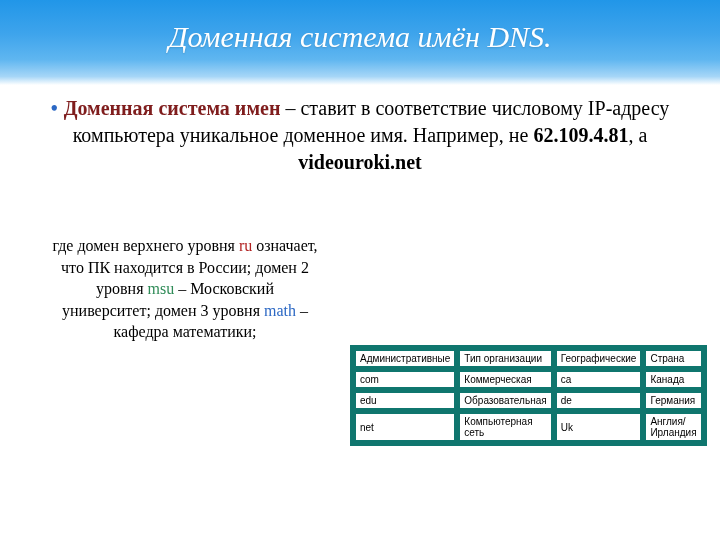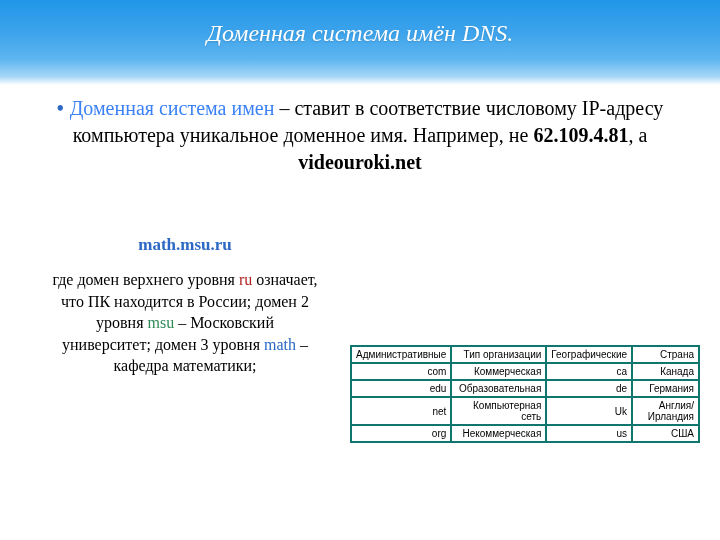--- a/index.html
+++ b/index.html
@@ -13,42 +13,42 @@
   .header-band {
     position: absolute;
     top: 0; left: 0; right: 0;
     height: 85px;
     background: linear-gradient(180deg, #2196e8 0%, #3ea4ec 40%, #5fb6f0 70%, #a6d6f7 90%, #ffffff 100%);
     text-align: center;
     padding-top: 20px;
   }
   .header-band h1 {
     color: #ffffff;
-    font-size: 24px;
+    font-size: 30px;
     font-weight: normal;
     font-style: italic;
     font-family: Georgia, "Times New Roman", serif;
     text-shadow: 0 1px 2px rgba(0,0,0,0.15);
   }
   .intro {
     position: absolute;
     top: 95px;
     left: 50px;
     right: 50px;
     text-align: center;
     font-size: 20px;
     line-height: 1.35;
     color: #000;
   }
   .bullet {
     color: #2c68c4;
     font-weight: bold;
     margin-right: 6px;
   }
-  .term { color: #3b82f6; font-weight: normal; text-align: right; }
+  .term { color: #7f1d1d; font-weight: bold; text-align: right; }
   .bold { font-weight: bold; }
   .example-block {
     position: absolute;
     top: 235px;
     left: 50px;
     width: 270px;
     text-align: center;
   }
   .example-title {
     color: #2c68c4;
@@ -71,44 +71,43 @@
     width: 350px;
   }
   table {
     border-collapse: collapse;
     width: 100%;
     font-family: Arial, sans-serif;
     font-size: 10px;
     background: #fff;
   }
   th, td {
-    border: 2px solid #0f766e;
+    border: 6px solid #0f766e;
     padding: 2px 4px;
-    text-align: right;
+    text-align: left;
     height: 17px;
     vertical-align: middle;
     font-weight: normal;
   }
   th {
     font-weight: normal;
   }
 </style>
 </head>
 <body>
 
 <div class="header-band">
   <h1>Доменная система имён DNS.</h1>
 </div>
 
 <div class="intro">
   <span class="bullet">•</span><span class="term">Доменная  система имен</span><span> – ставит в соответствие числовому IP-адресу компьютера уникальное доменное имя.  Например, не </span><span class="bold">62.109.4.81</span><span>, а </span><span class="bold">videouroki.net</span>
 </div>
 
 <div class="example-block">
-  <div class="example-title">math.msu.ru</div>
   <div class="example-desc">
     <span>где домен верхнего уровня </span><span class="red">ru</span><span> означает, что ПК находится в России; домен 2 уровня </span><span class="green">msu</span><span> – Московский университет; домен 3 уровня  </span><span class="blue2">math</span><span> – кафедра математики;</span>
   </div>
 </div>
 
 <div class="tbl-wrap">
   <table>
     <thead>
       <tr>
         <th>Административные</th>
@@ -129,21 +128,15 @@
           <td>Образовательная</td>
           <td>de</td>
           <td>Германия</td>
         </tr>
         <tr>
           <td>net</td>
           <td>Компьютерная сеть</td>
           <td>Uk</td>
           <td>Англия/Ирландия</td>
         </tr>
-        <tr>
-          <td>org</td>
-          <td>Некоммерческая</td>
-          <td>us</td>
-          <td>США</td>
-        </tr>
       </tbody>
   </table>
 </div>
 
 </body></html>

